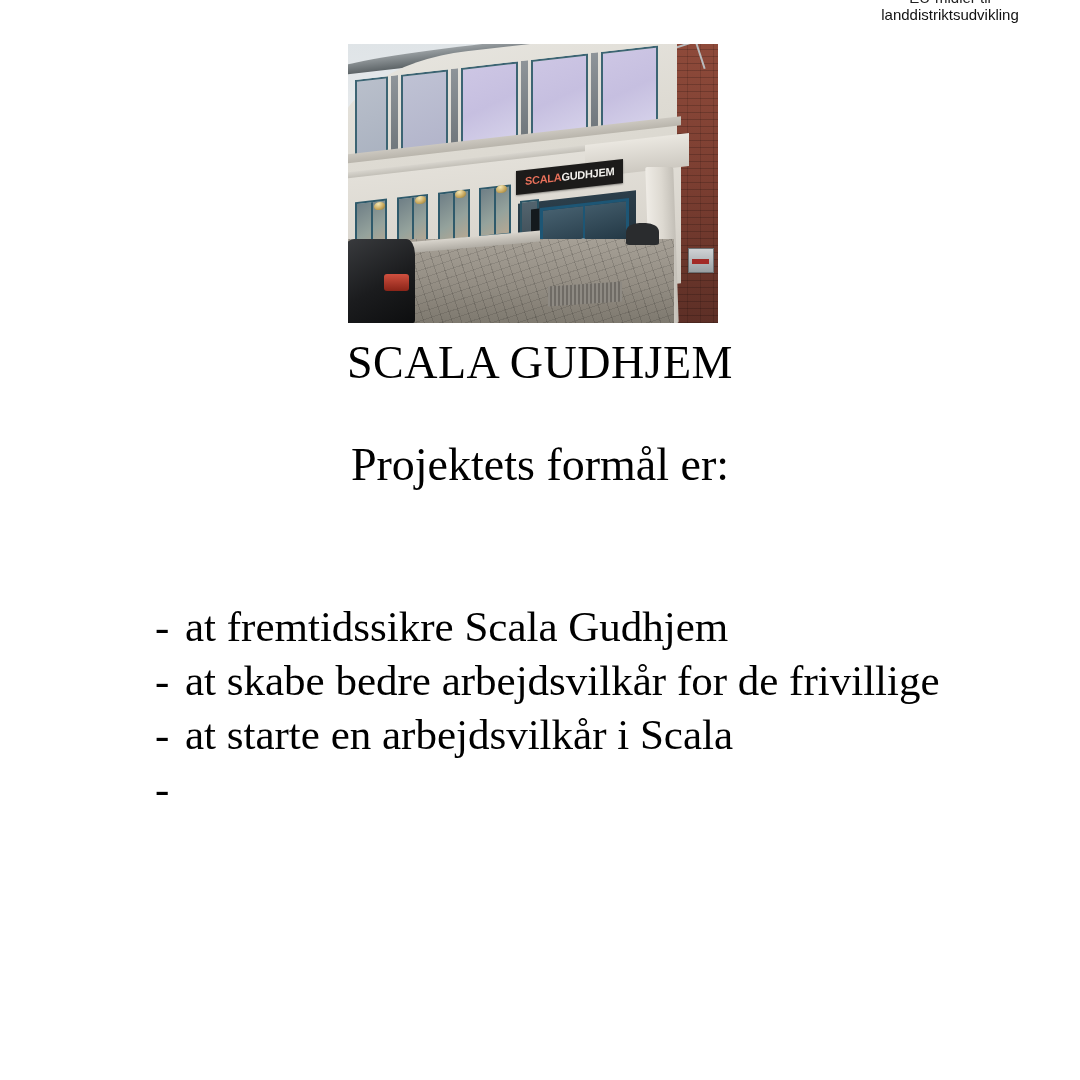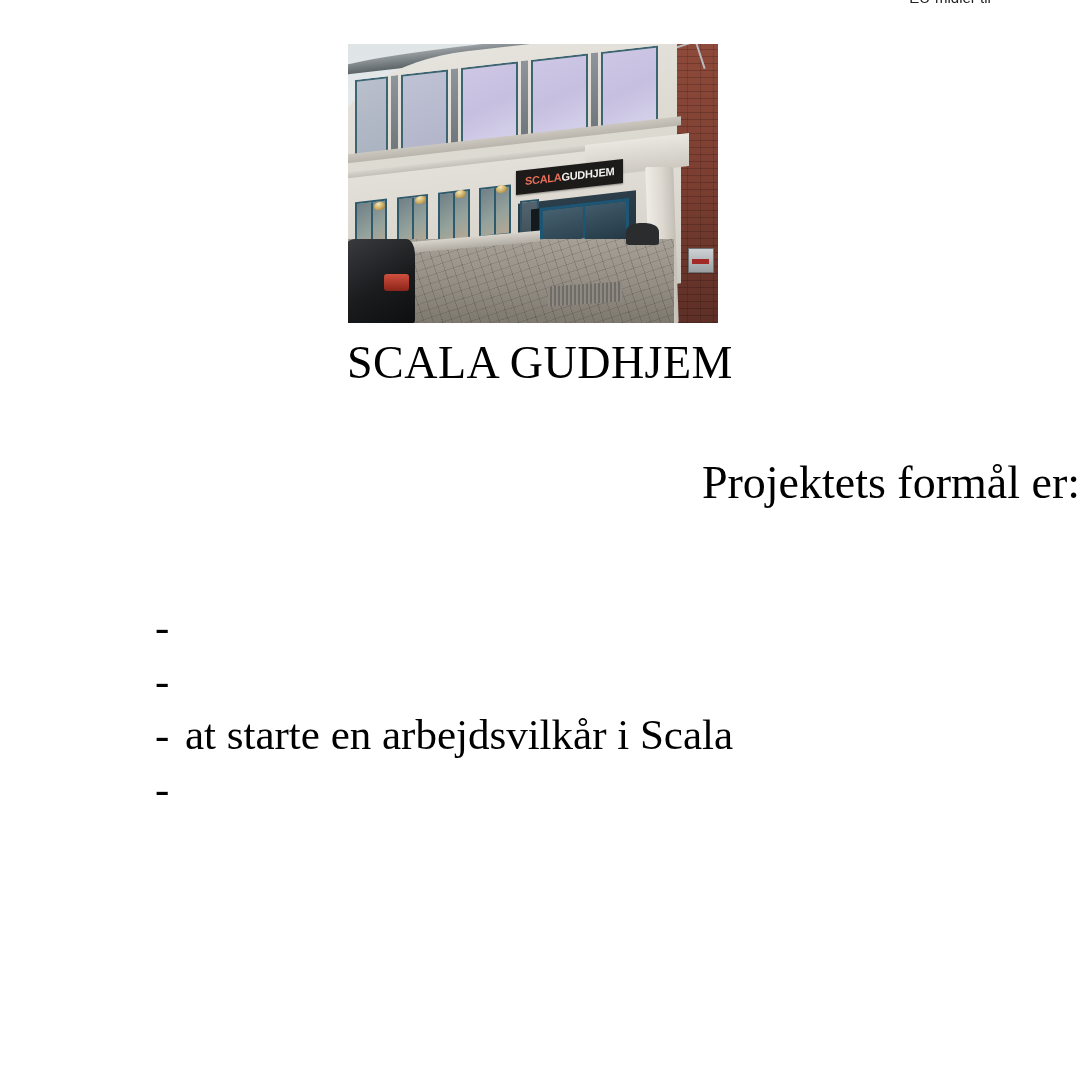--- a/index.html
+++ b/index.html
@@ -403,22 +403,21 @@
     letter-spacing: 0.5px;
   }
   .title-2 {
     font-size: 46px;
     line-height: 58px;
     letter-spacing: 0px;
   }
   .purpose {
     font-size: 46px;
     line-height: 58px;
-    margin-top: 62px;
-    text-align: right;
+    margin-top: 44px;
   }
 
   .bullets {
     position: absolute;
     left: 0;
     top: 600px;
     width: 1080px;
     text-align: left;
   }
   .bullet-row {
@@ -432,20 +431,21 @@
     width: 30px;
     flex: 0 0 30px;
   }
   .bullet-row .txt { flex: 1; }
 </style>
 </head>
 <body>
 
 <div class="logo-caption">
   <div class="line-cut">EU-midler til</div>
+  <div class="line-full">landdistriktsudvikling</div>
 </div>
 
 <div class="photo">
   <div class="photo-inner">
 
     <div class="sky"></div>
     <div class="brick"></div>
     <div class="brick-gap"></div>
     <div class="antenna"></div>
 
@@ -530,23 +530,25 @@
 </div>
 
 <div class="text-block">
   <div class="title-1">SCALA GUDHJEM</div>
   <div class="purpose">Projektets formål er:</div>
 </div>
 
 <div class="bullets">
   <div class="bullet-row">
     <span class="dash">-</span>
+    <span class="txt">at fremtidssikre Scala Gudhjem</span>
   </div>
   <div class="bullet-row">
     <span class="dash">-</span>
+    <span class="txt">at skabe bedre arbejdsvilkår for de frivillige</span>
   </div>
   <div class="bullet-row">
     <span class="dash">-</span>
     <span class="txt">at starte en arbejdsvilkår i Scala</span>
   </div>
   <div class="bullet-row">
     <span class="dash">-</span>
   </div>
 </div>
 

